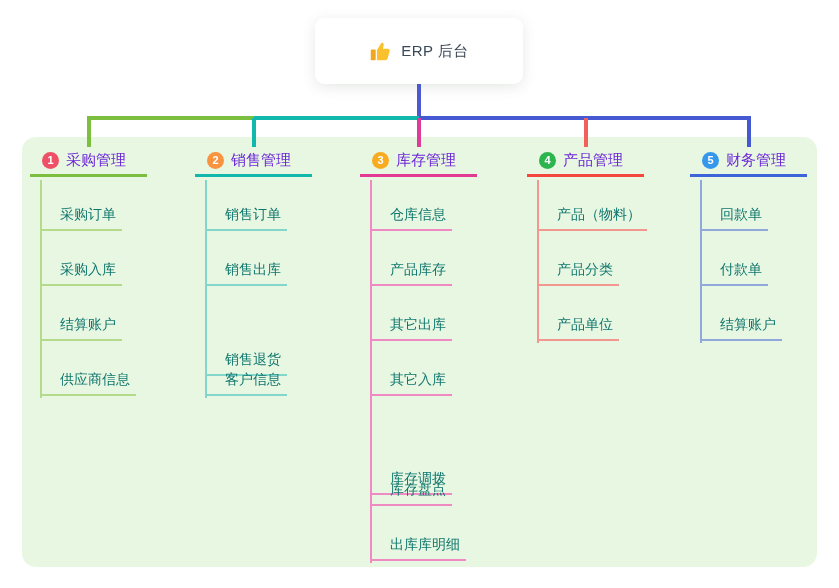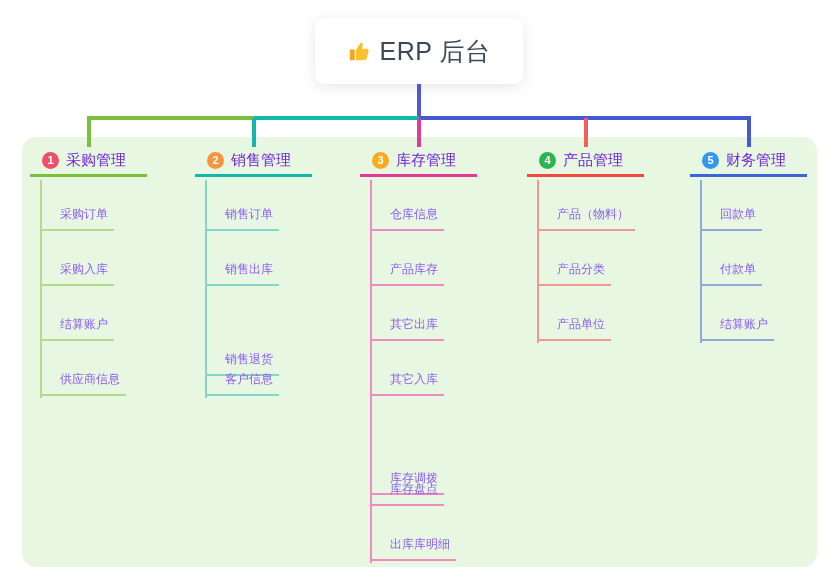--- a/index.html
+++ b/index.html
@@ -12,21 +12,21 @@
   .panel{
     position:absolute;left:22px;top:137px;width:795px;height:430px;
     background:#e8f7e2;border-radius:14px;
   }
   .root-card{
     position:absolute;left:315px;top:18px;width:208px;height:66px;
     background:#ffffff;border-radius:9px;
     box-shadow:0 3px 14px rgba(70,90,70,.14);
     display:flex;align-items:center;justify-content:center;gap:9px;
   }
-  .root-title{font-size:25px;font-weight:500;color:#3b4857;letter-spacing:.5px;}
+  .root-title{font-size:15px;font-weight:500;color:#3b4857;letter-spacing:.5px;}
   .stem,.rail-seg,.drop{position:absolute;}
   .stem{left:416px;top:84px;width:4px;height:34px;}
   .rail-seg{top:116px;height:4px;}
   .drop{top:118px;width:4px;height:29px;}
   .branch{position:absolute;top:0;width:117px;}
   .branch-label{
     position:absolute;left:0;top:147px;width:117px;height:30px;
     display:flex;align-items:center;gap:7px;padding-left:12px;
     box-sizing:border-box;
     border-bottom:3px solid var(--line);
@@ -37,21 +37,21 @@
     background:var(--badge);color:#fff;font-size:11px;font-weight:bold;
     display:flex;align-items:center;justify-content:center;line-height:1;
   }
   .branch-text{font-size:15px;font-weight:500;color:#6d28d9;white-space:nowrap;}
   .vline{
     position:absolute;left:10px;top:180px;width:2px;
     background:var(--childline);
   }
   .child{
     position:absolute;left:10px;
-    padding:0 6px 5px 20px;line-height:19px;font-size:12px;color:#8b5cf6;
+    padding:0 6px 5px 20px;line-height:19px;font-size:14px;color:#0f766e;
     border-bottom:2px solid var(--childline);
     white-space:nowrap;cursor:pointer;
   }
 </style>
 </head>
 <body>
 
 <div class="panel"></div>
 
 <div class="root-card">

